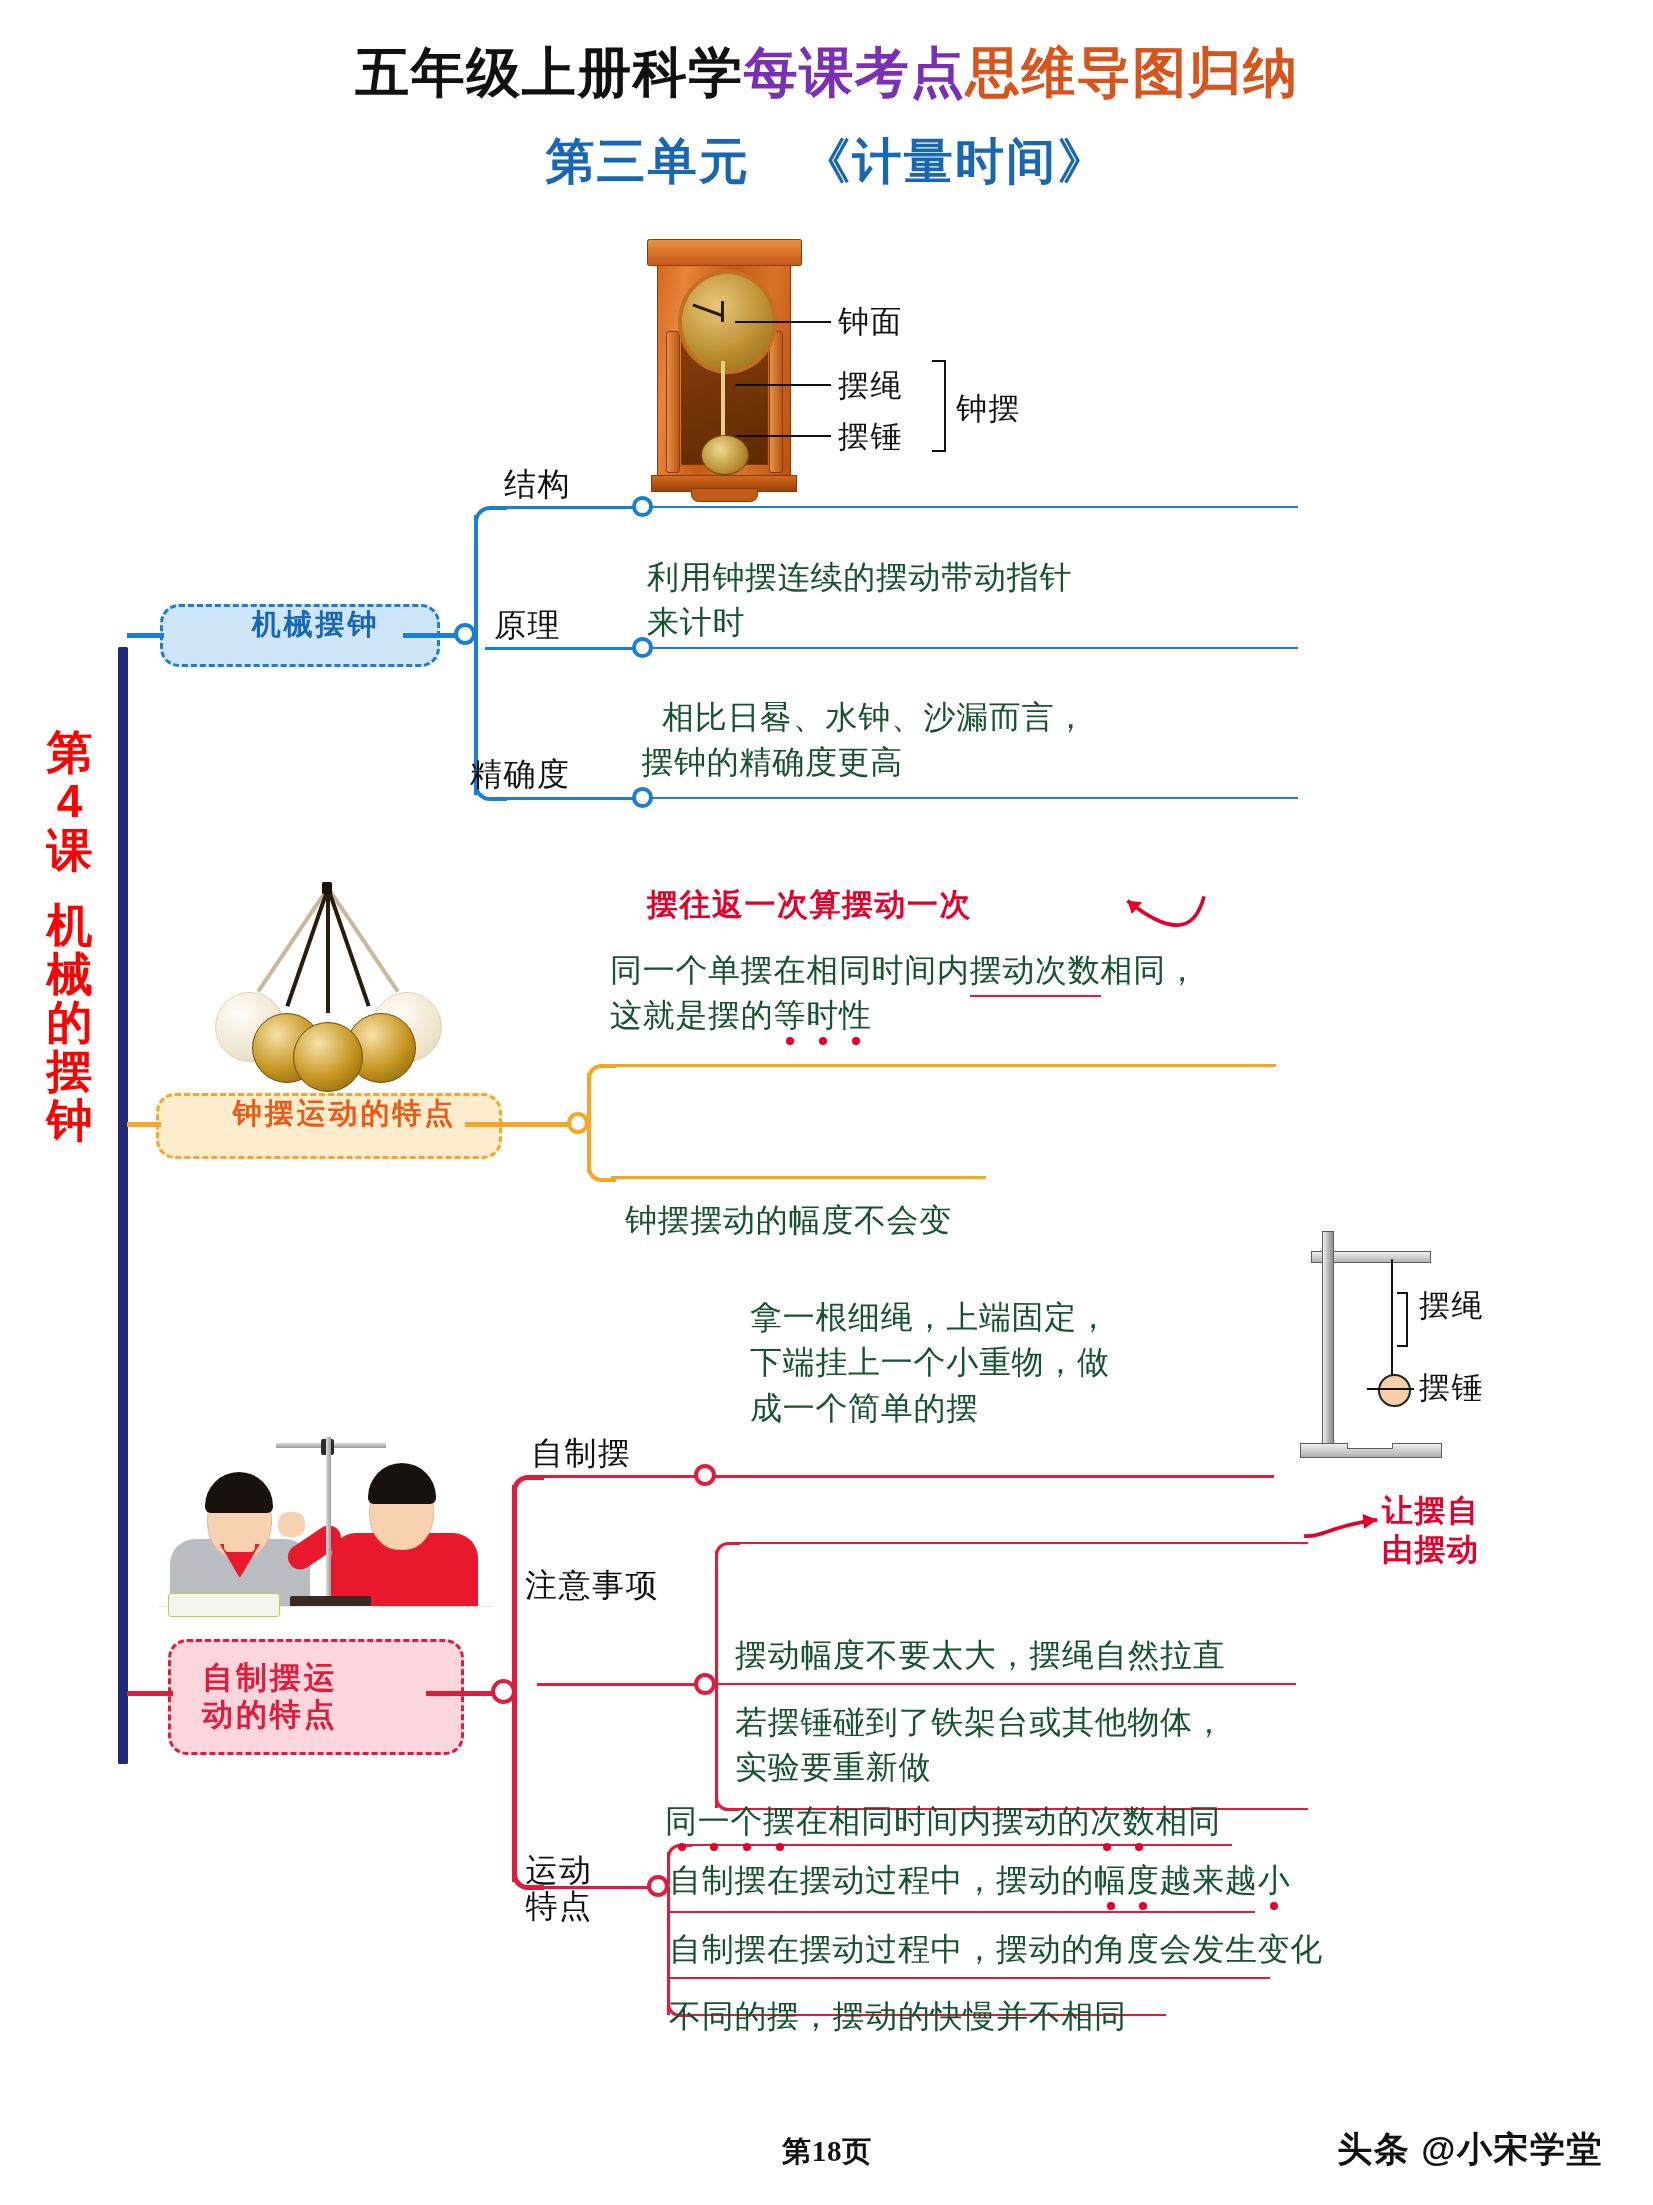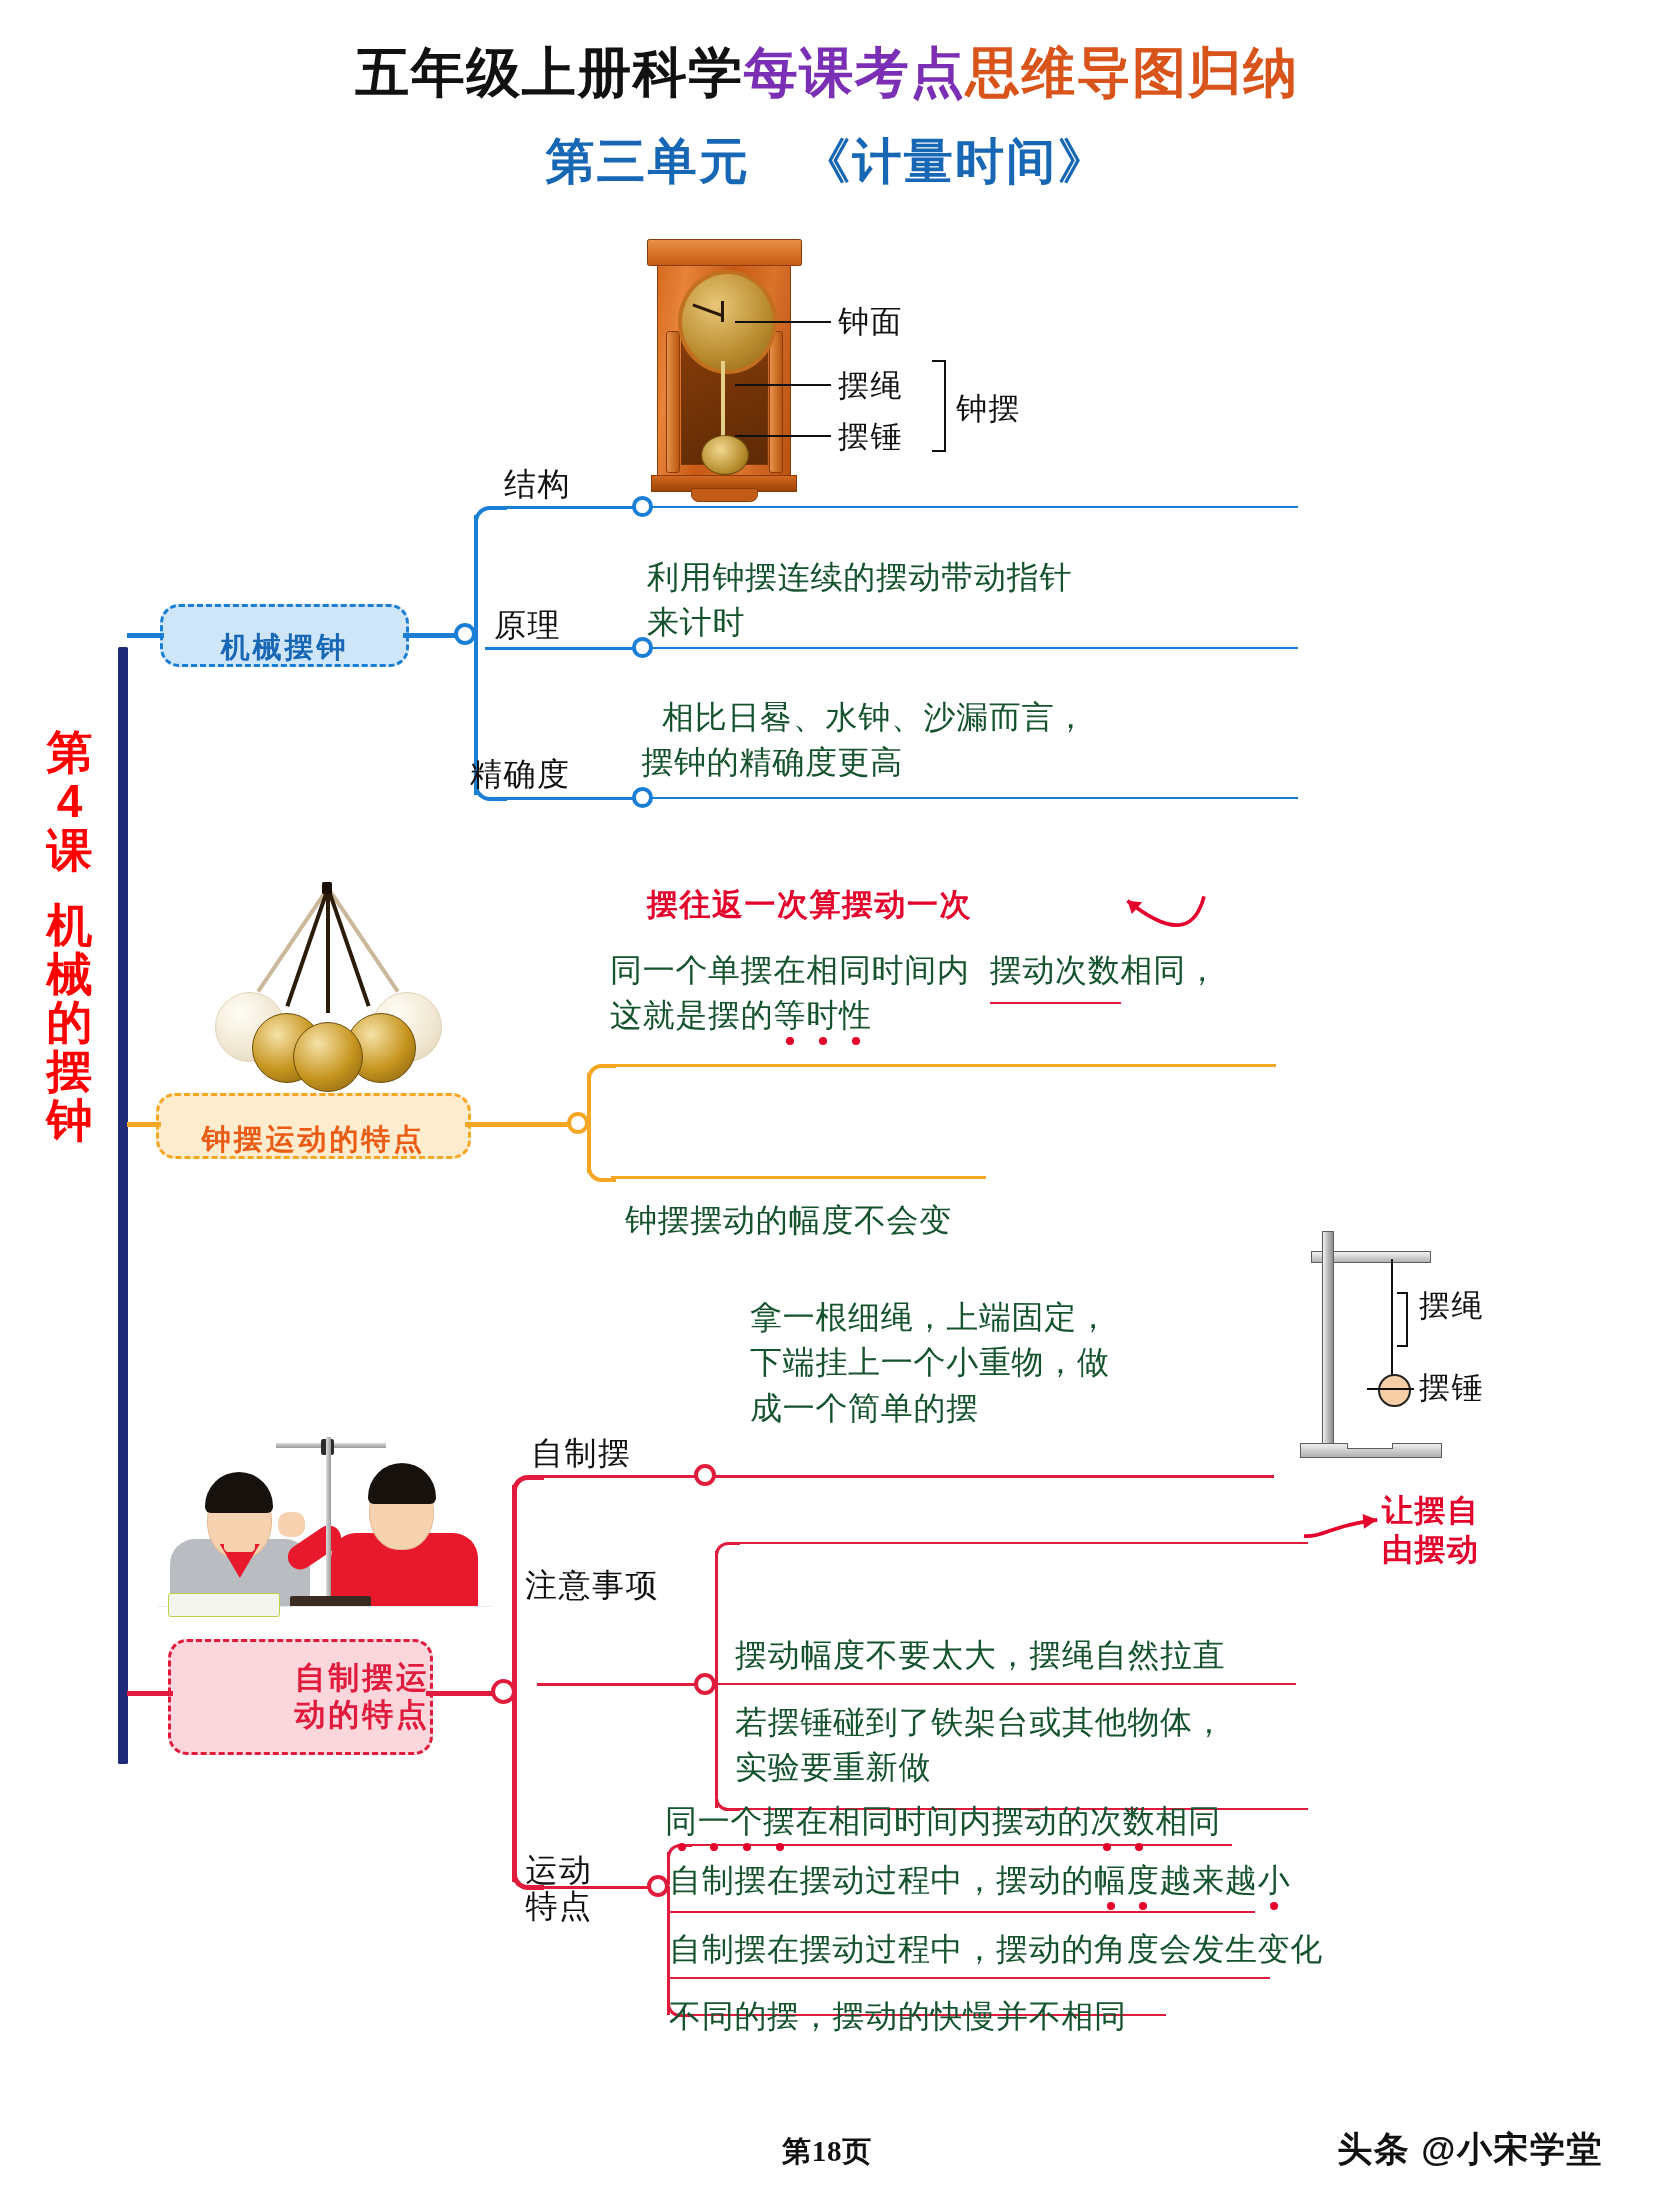--- a/index.html
+++ b/index.html
@@ -33,23 +33,23 @@
     color:#ff0000;font-weight:bold;font-size:46px;line-height:1.06;
     text-align:center;letter-spacing:0px;
     font-family:"Liberation Sans","DejaVu Sans",sans-serif;
   }
   #root-title .chline{display:block;}
   #root-title .gap{display:block;height:26.5px;}
 
   
   .nodebox{
     position:absolute;border-radius:19px;border-style:dashed;border-width:3.7px;
-    display:flex;align-items:flex-end;justify-content:center;text-align:center;
+    display:flex;align-items:flex-start;justify-content:center;text-align:center;
     font-family:"Liberation Sans","DejaVu Sans",sans-serif;
-    font-weight:bold;letter-spacing:2.9px;line-height:1.18;
+    font-weight:bold;letter-spacing:2.9px;line-height:1.18;padding-left:31px;
   }
   #node-mechanical{
     left:160px;top:604px;width:243px;height:57px;
     background:#cfe6f8;border-color:#1a7fd4;color:#1767b5;font-size:29px;
   }
   #node-pendulum-motion{
     left:156px;top:1093px;width:309px;height:60px;
     background:#fdeccd;border-color:#f5a623;color:#ea5b15;font-size:29px;
   }
   #node-homemade{
@@ -75,21 +75,21 @@
 
   
   .branch-label{
     position:absolute;font-size:32px;color:#111;white-space:nowrap;
     font-family:"Liberation Serif","DejaVu Serif",serif;letter-spacing:1.5px;
   }
   .content{
     position:absolute;font-size:32px;color:#14532d;line-height:1.42;
     font-family:"Liberation Serif","DejaVu Serif",serif;letter-spacing:0.7px;
   }
-  .content .u{border-bottom:2.9px solid #e01b3c;padding-bottom:14px;margin-left:20px;}
+  .content .u{border-bottom:2.9px solid #e01b3c;padding-bottom:7px;}
   .dot-under{position:relative;}
   .dot-under::after{
     content:"";position:absolute;left:50%;bottom:-11.8px;width:8px;height:8px;
     margin-left:-3.7px;border-radius:50%;background:#e4002b;
   }
   .annot{
     position:absolute;color:#e4002b;font-size:31px;font-weight:bold;
     font-family:"Liberation Serif","DejaVu Serif",serif;line-height:1.25;
     white-space:nowrap;letter-spacing:1.5px;
   }

